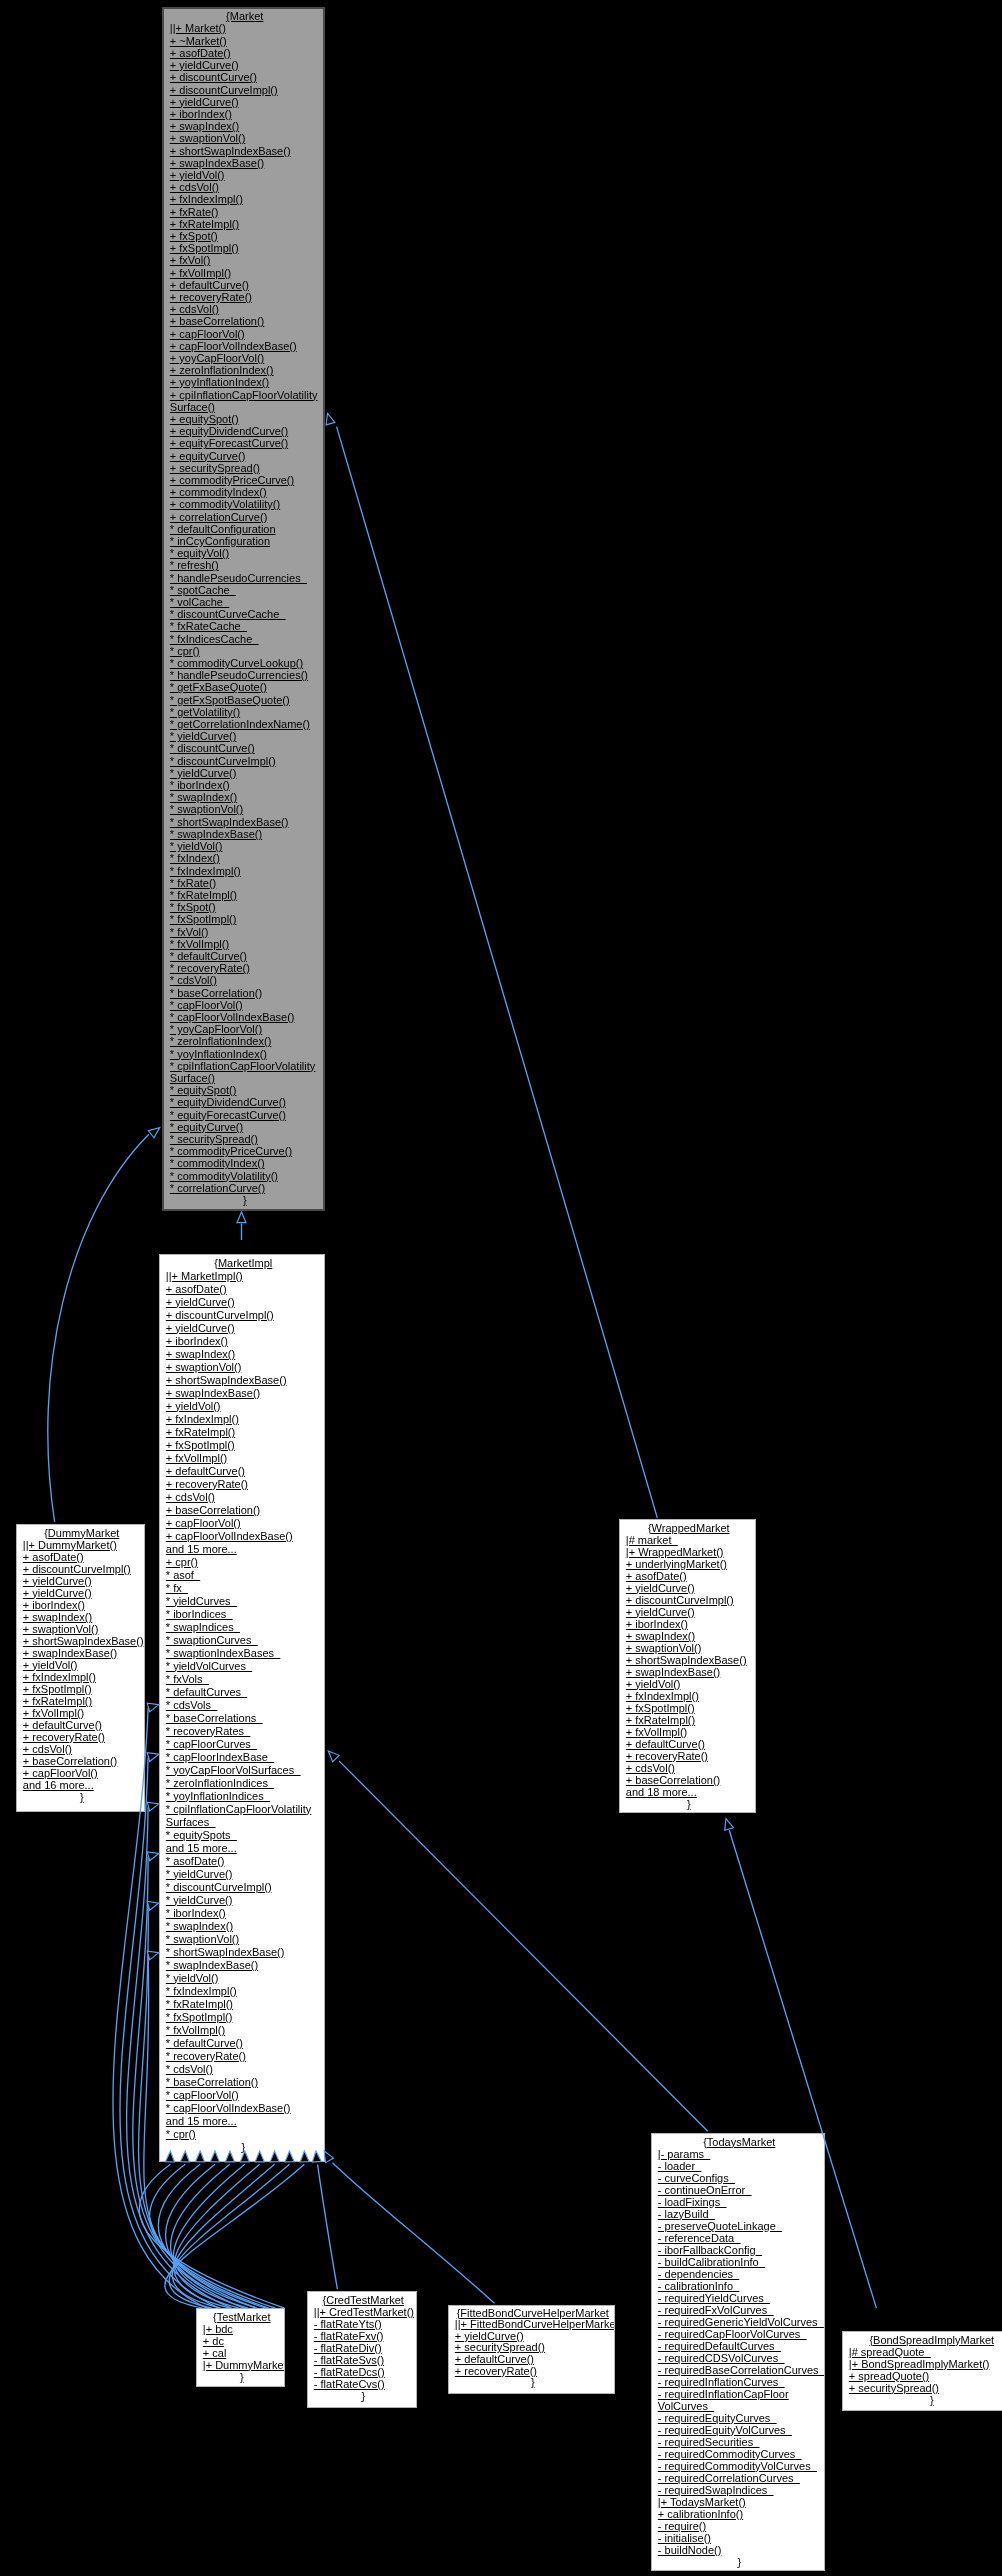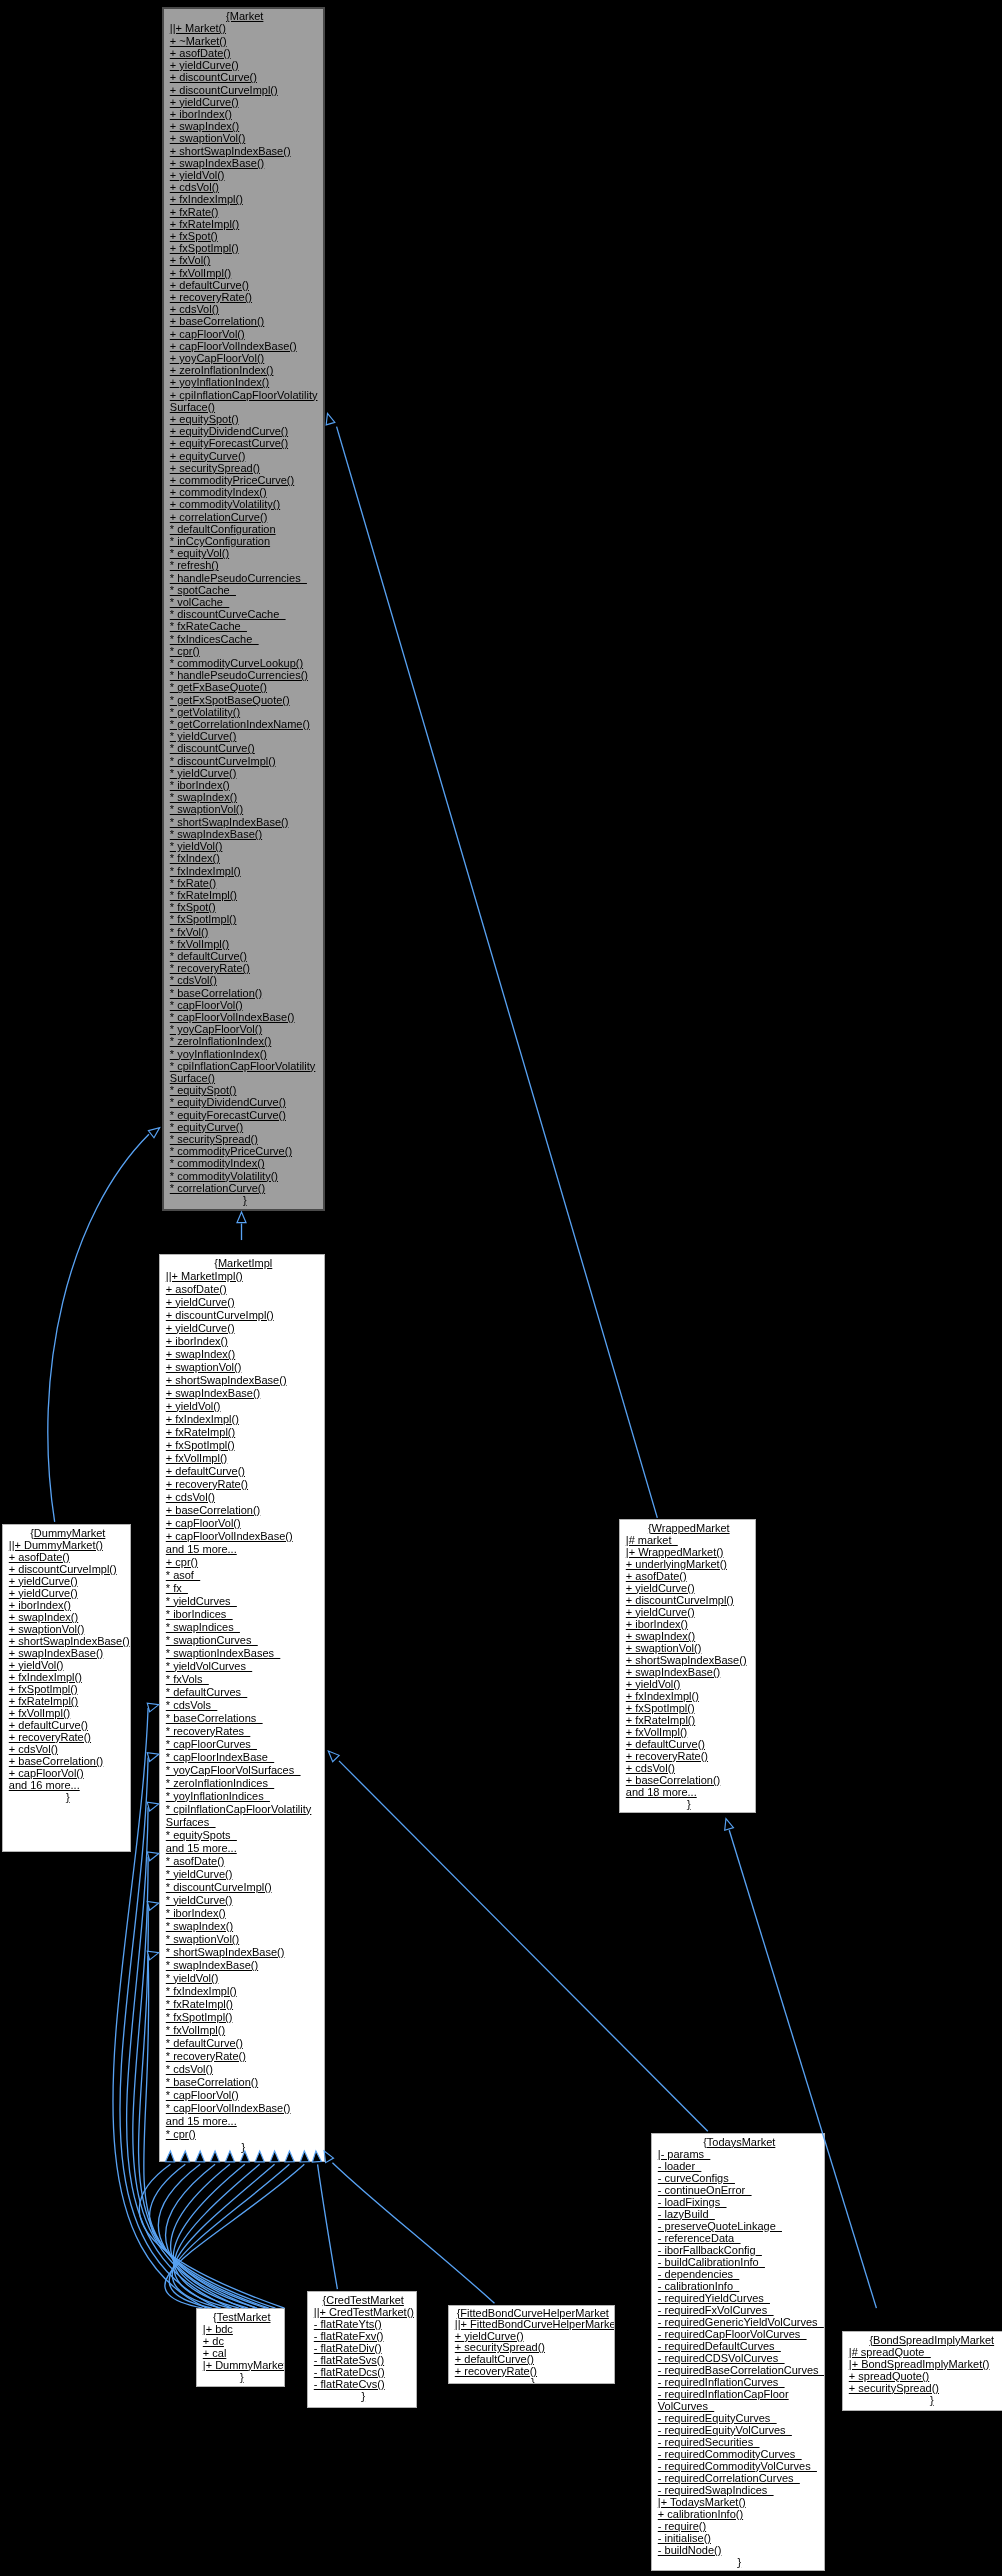--- a/index.html
+++ b/index.html
@@ -230,21 +230,21 @@
       <div class="row">* defaultCurve()</div>
       <div class="row">* recoveryRate()</div>
       <div class="row">* cdsVol()</div>
       <div class="row">* baseCorrelation()</div>
       <div class="row">* capFloorVol()</div>
       <div class="row">* capFloorVolIndexBase()</div>
       <div class="row">and 15 more...</div>
       <div class="row">* cpr()</div>
       <div class="row closing">}</div>
     </div>
-    <div class="classbox white" style="left: 2px; top: 1524px; width: 129px; height: 328px; line-height: 12px;">
+    <div class="classbox white" style="left: 16px; top: 1524px; width: 129px; height: 288px; line-height: 12px;">
       <div class="row title">{DummyMarket</div>
       <div class="row">||+ DummyMarket()</div>
       <div class="row">+ asofDate()</div>
       <div class="row">+ discountCurveImpl()</div>
       <div class="row">+ yieldCurve()</div>
       <div class="row">+ yieldCurve()</div>
       <div class="row">+ iborIndex()</div>
       <div class="row">+ swapIndex()</div>
       <div class="row">+ swaptionVol()</div>
       <div class="row">+ shortSwapIndexBase()</div>
@@ -300,21 +300,21 @@
       <div class="row title">{CredTestMarket</div>
       <div class="row">||+ CredTestMarket()</div>
       <div class="row">- flatRateYts()</div>
       <div class="row">- flatRateFxv()</div>
       <div class="row">- flatRateDiv()</div>
       <div class="row">- flatRateSvs()</div>
       <div class="row">- flatRateDcs()</div>
       <div class="row">- flatRateCvs()</div>
       <div class="row closing">}</div>
     </div>
-    <div class="classbox white" style="left: 448px; top: 2305px; width: 167px; height: 79px; line-height: 11.6px;">
+    <div class="classbox white" style="left: 448px; top: 2305px; width: 167px; height: 89px; line-height: 11.6px;">
       <div class="row title">{FittedBondCurveHelperMarket</div>
       <div class="row">||+ FittedBondCurveHelperMarket()</div>
       <div class="row">+ yieldCurve()</div>
       <div class="row">+ securitySpread()</div>
       <div class="row">+ defaultCurve()</div>
       <div class="row">+ recoveryRate()</div>
       <div class="row closing">}</div>
     </div>
     <div class="classbox white" style="left: 651px; top: 2133px; width: 174px; height: 438px; line-height: 12px;">
       <div class="row title">{TodaysMarket</div>

